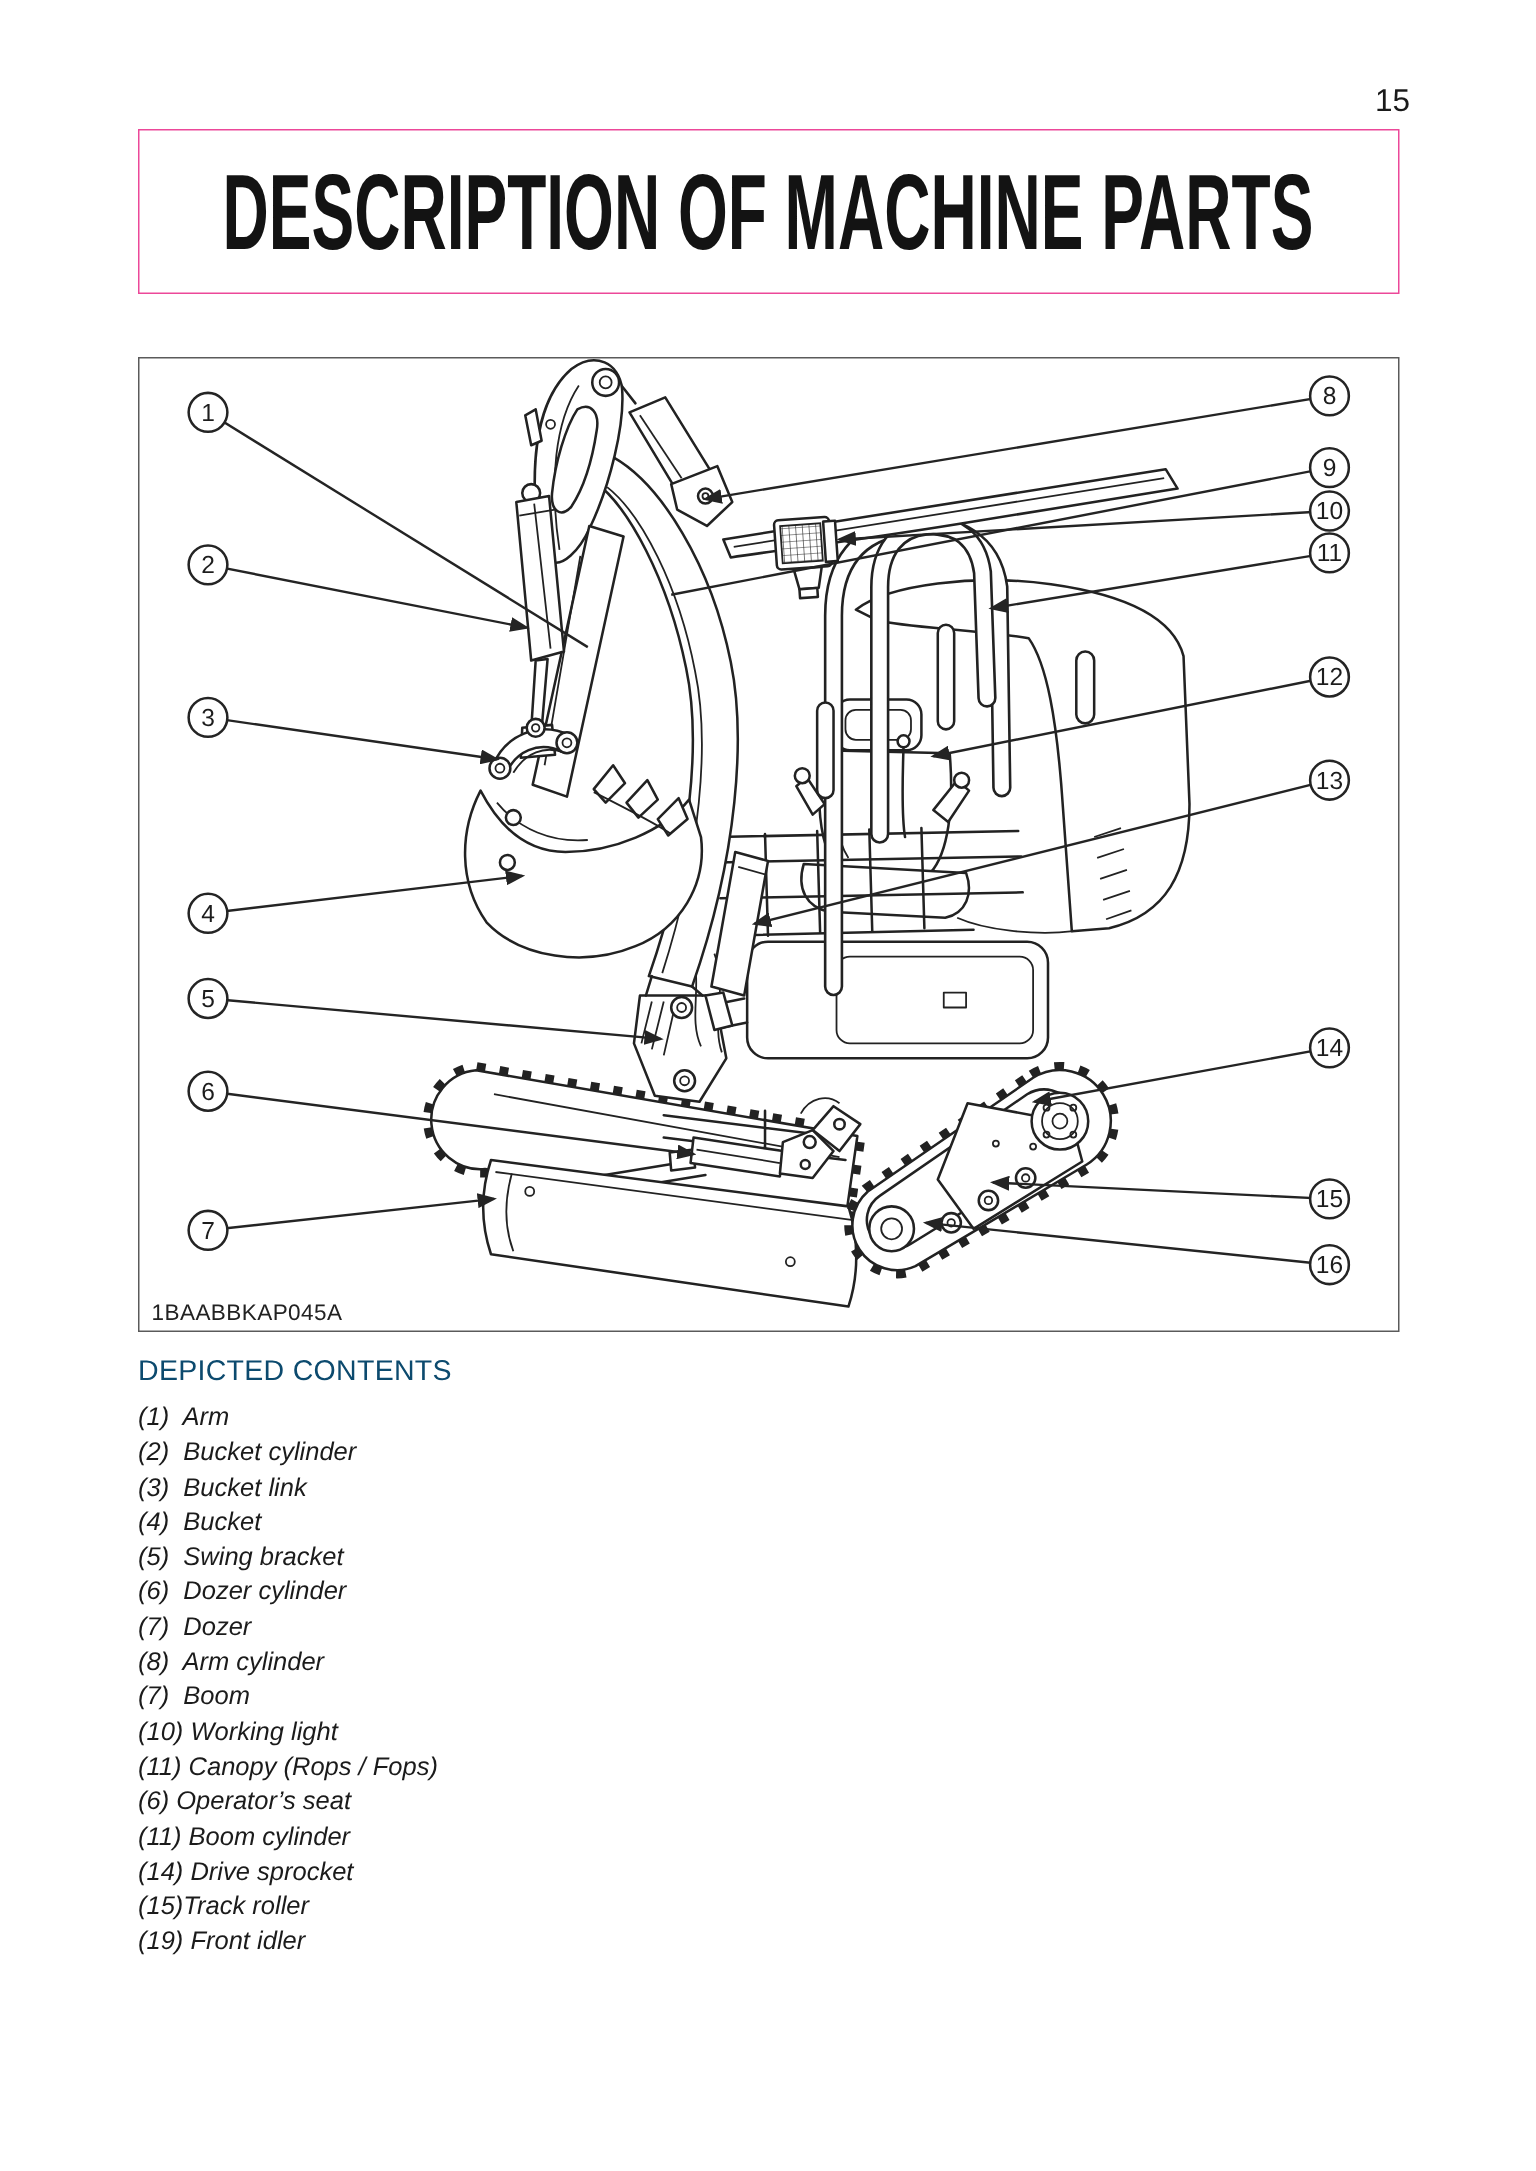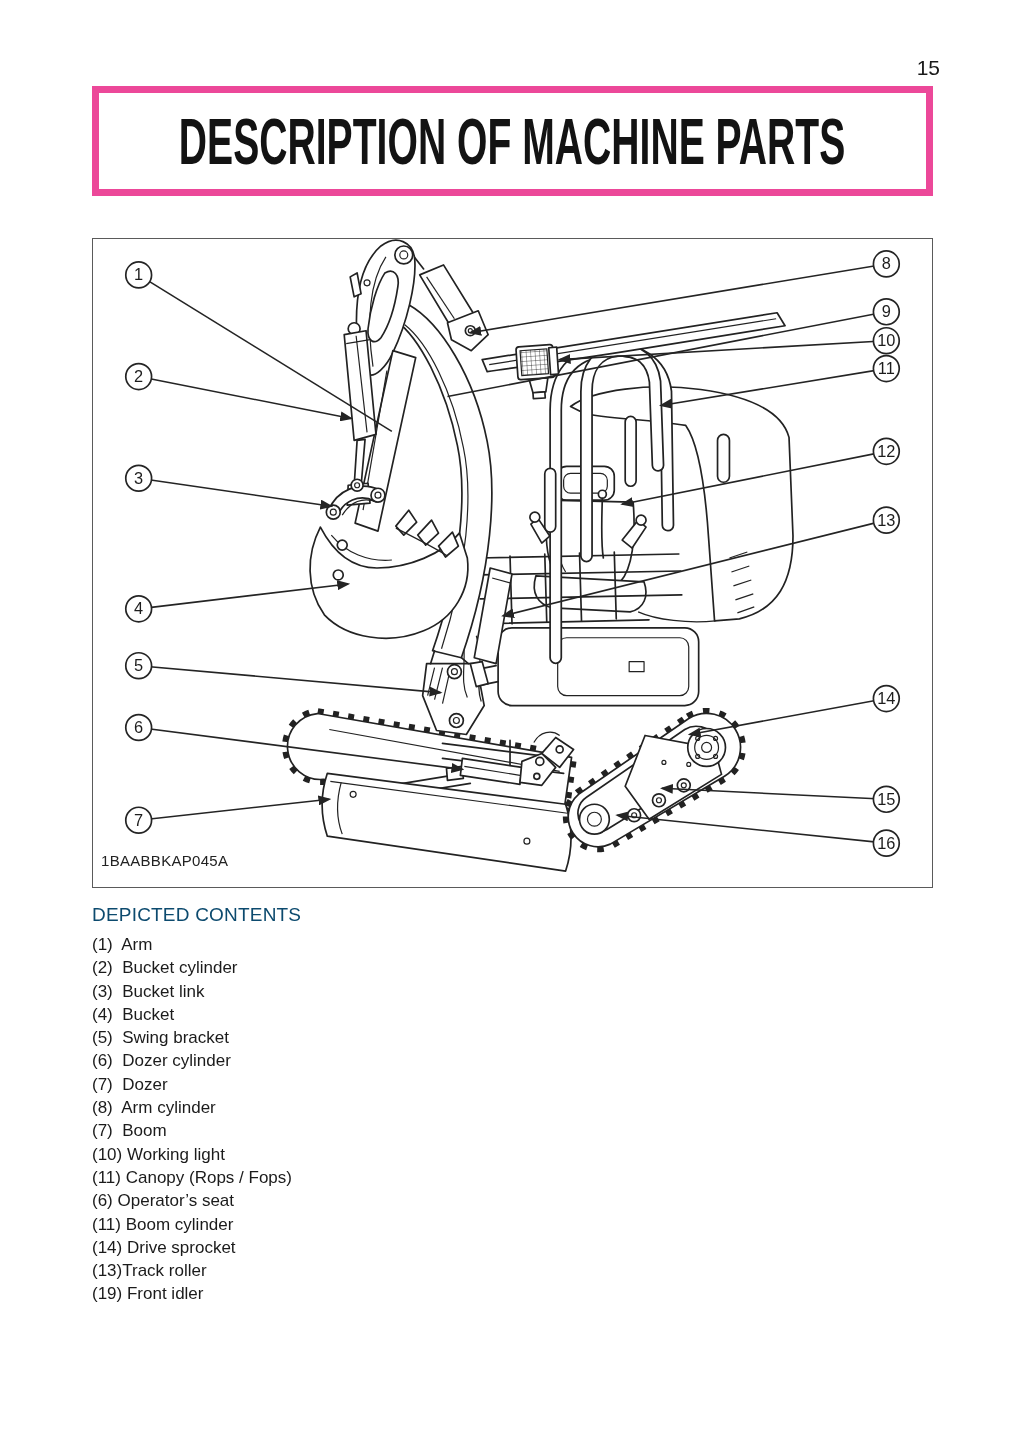--- a/index.html
+++ b/index.html
@@ -6,35 +6,35 @@
   body{
     width:1024px;height:1447px;position:relative;background:#ffffff;
     font-family:"Liberation Sans",sans-serif;color:#1c1c1c;overflow:hidden;
   }
   .page-number{
     position:absolute;top:56px;left:900px;width:40px;text-align:right;
     font-size:21px;color:#1a1a1a;
   }
   .title-box{
     position:absolute;left:92px;top:86px;width:841px;height:110px;
-    border:7px solid #ec4899;box-sizing:border-box;background:#fff;
+    border:1px solid #ec4899;box-sizing:border-box;background:#fff;
   }
   .title-box svg{display:block;width:100%;height:100%;}
   .figure-box{
     position:absolute;left:92px;top:238px;width:841px;height:650px;
     border:1.5px solid #5a5a5a;box-sizing:border-box;background:#fff;
   }
   .figure-box svg.fig{display:block;width:100%;height:100%;}
   .figure-caption{
-    position:absolute;left:8px;bottom:18px;font-size:15px;color:#222;
+    position:absolute;left:8px;bottom:3px;font-size:15px;color:#222;
     letter-spacing:.3px;background:transparent;text-align:right;
   }
   .contents{position:absolute;left:92px;top:902px;width:560px;}
   .contents-heading{font-size:19px;line-height:26px;color:#0c4a6e;letter-spacing:.2px;}
-  .contents-list{margin-top:5px;}
+  .contents-list{margin-top:5px;font-style:italic;}
   .li{font-size:17px;line-height:23.3px;white-space:pre;color:#1b1b1b;}
   
   .ink{stroke:#222;fill:none;stroke-width:1.7;stroke-linejoin:round;stroke-linecap:round;}
   .inkf{stroke:#222;fill:#fff;stroke-width:1.7;stroke-linejoin:round;}
   .thin{stroke:#222;fill:none;stroke-width:1.2;stroke-linejoin:round;}
   .tube{stroke:#222;fill:none;stroke-width:13;stroke-linecap:round;}
   .tubein{stroke:#fff;fill:none;stroke-width:9.5;stroke-linecap:round;}
   .cleats{stroke:#222;fill:none;stroke-width:11;stroke-dasharray:6 9.5;}
   .hatchline{stroke:#222;fill:none;stroke-width:6;stroke-dasharray:1.5 5;}
   .leader{stroke:#242424;stroke-width:1.6;}
@@ -349,16 +349,16 @@
     <div class="li">(5)  Swing bracket</div>
     <div class="li">(6)  Dozer cylinder</div>
     <div class="li">(7)  Dozer</div>
     <div class="li">(8)  Arm cylinder</div>
     <div class="li">(7)  Boom</div>
     <div class="li">(10) Working light</div>
     <div class="li">(11) Canopy (Rops / Fops)</div>
     <div class="li">(6) Operator’s seat</div>
     <div class="li">(11) Boom cylinder</div>
     <div class="li">(14) Drive sprocket</div>
-    <div class="li">(13)Track roller</div>
+    <div class="li">(15)Track roller</div>
     <div class="li">(19) Front idler</div>
   </div>
 </div>
 
 </body></html>

